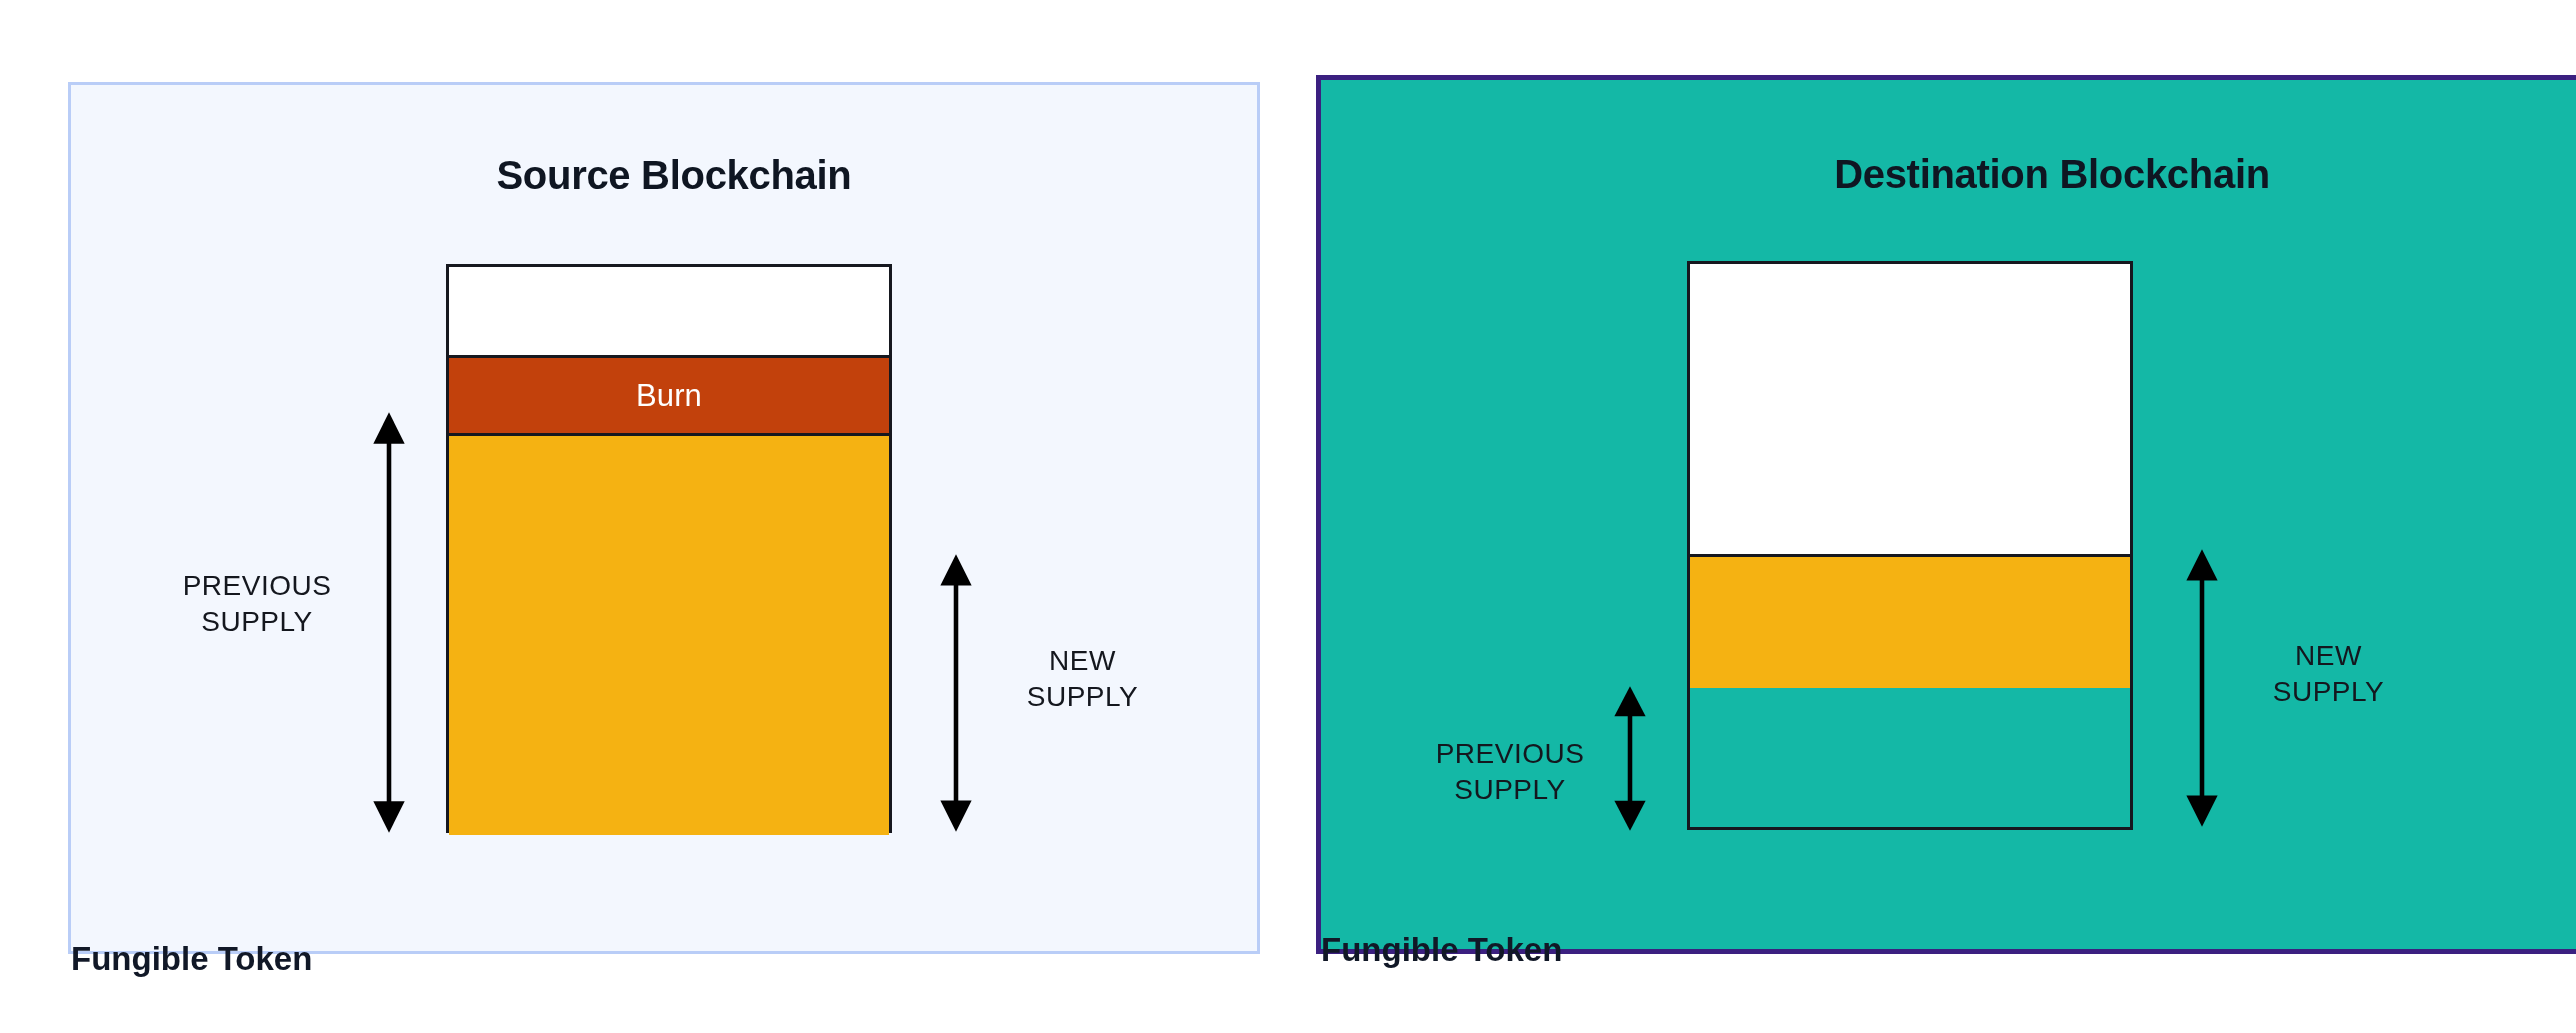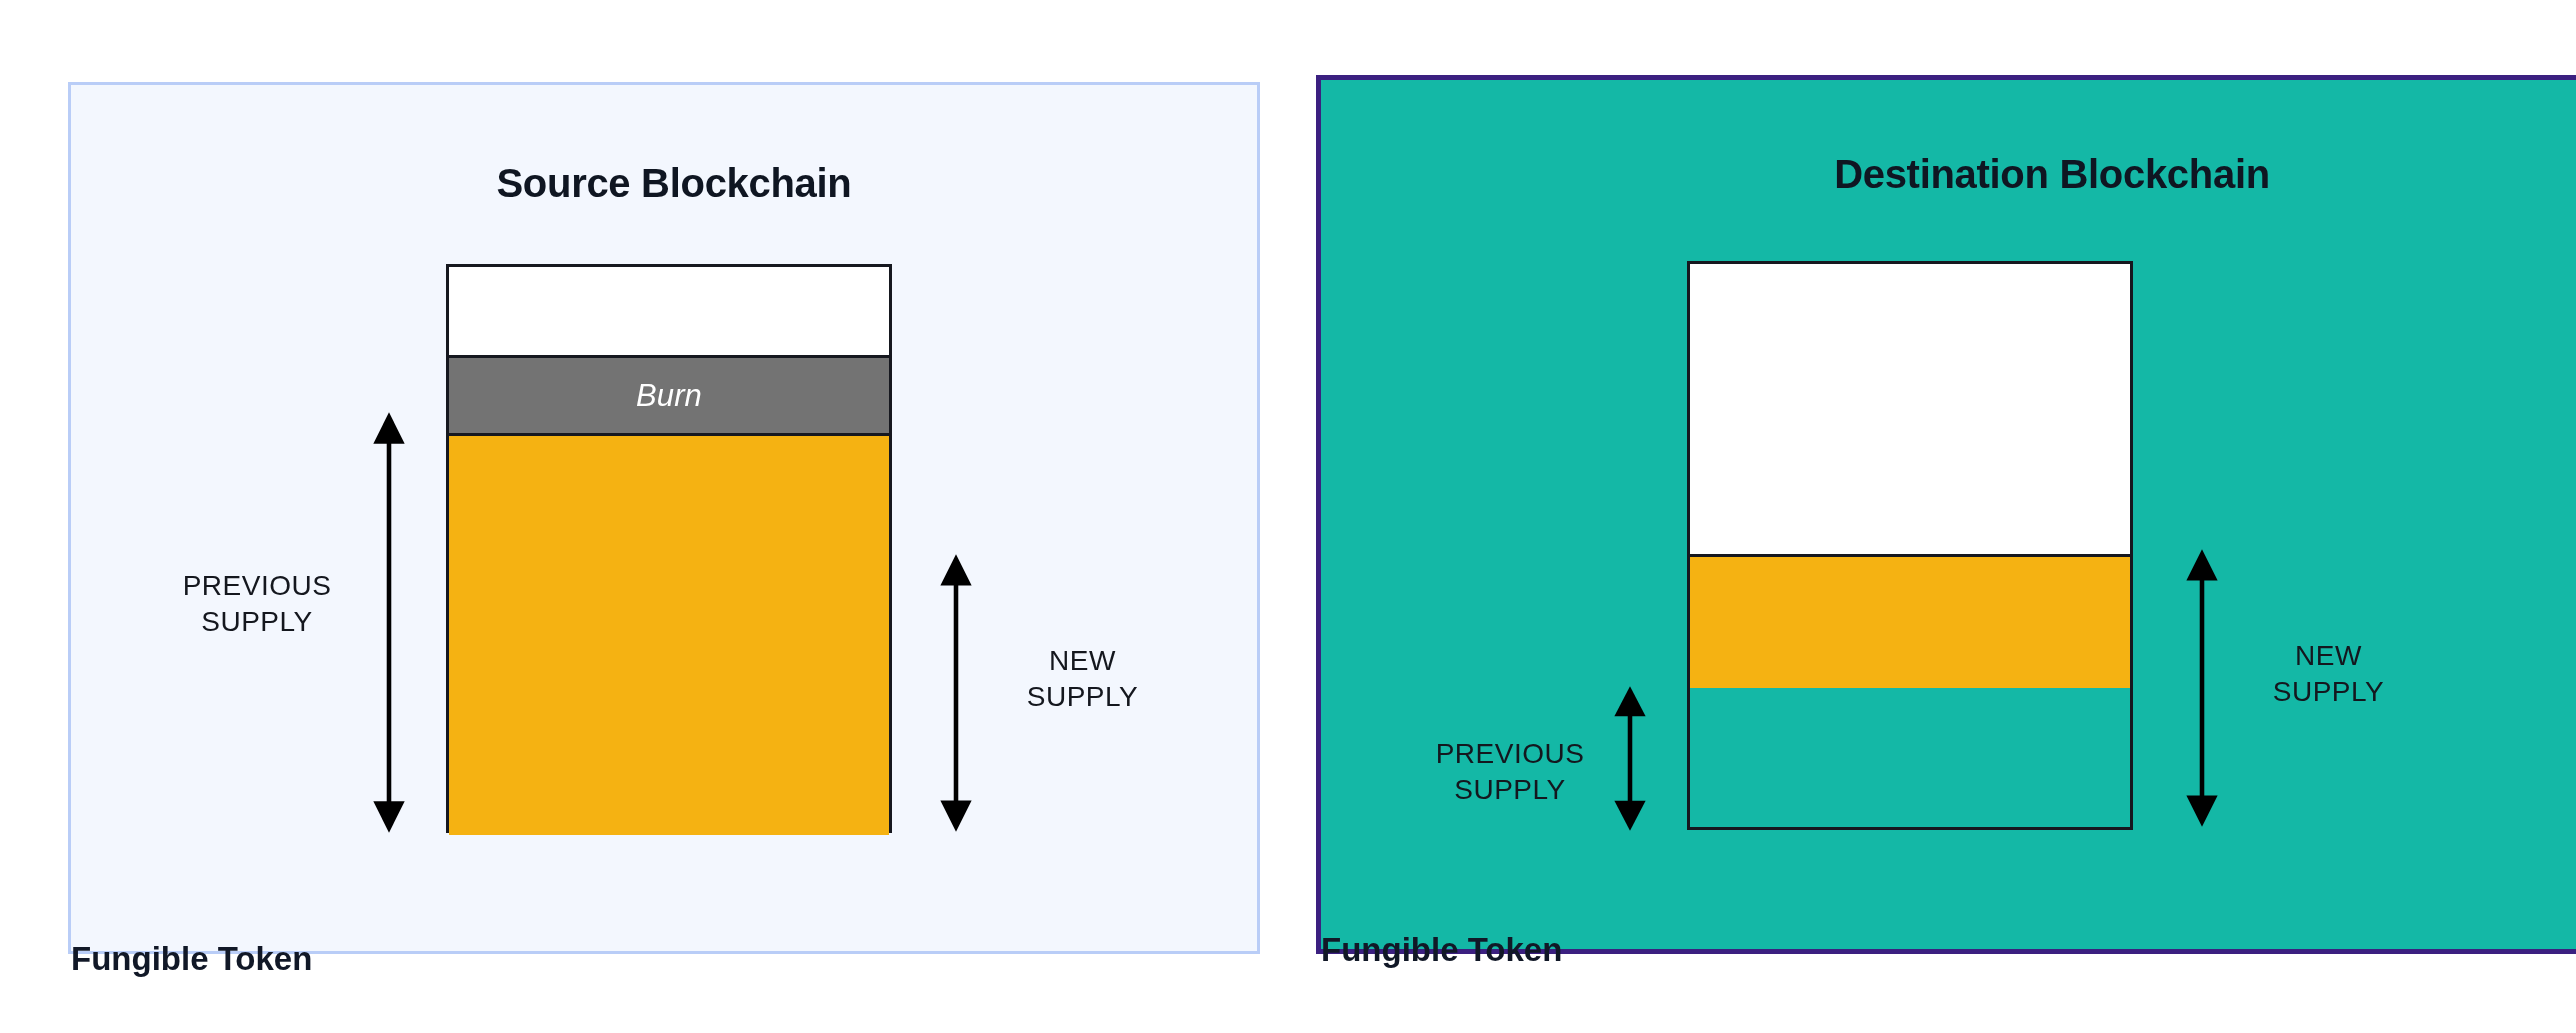--- a/index.html
+++ b/index.html
@@ -47,21 +47,21 @@
     position: absolute;
     left: 0;
     right: 0;
     text-align: center;
     font-size: 40px;
     font-weight: 700;
     color: #0f1622;
     letter-spacing: -0.3px;
     white-space: nowrap;
   }
-  .panel-source .panel-title { top: 76px; margin-left: 20px; }
+  .panel-source .panel-title { top: 68px; margin-left: 20px; }
   .panel-destination .panel-title { top: 72px; }
 
   
   .panel-caption {
     position: absolute;
     left: 0;
     right: 0;
     text-align: left;
     font-size: 33px;
     font-weight: 700;
@@ -94,21 +94,21 @@
 
   .seg {
     position: relative;
     display: flex;
     align-items: center;
     justify-content: center;
     box-sizing: border-box;
     flex: none;
   }
   .seg-empty { background: #ffffff; }
-  .seg-burn  { background: #737373; border-top: 3.3px solid #16181f; font-style: italic; }
+  .seg-burn  { background: #c2410c; border-top: 3.3px solid #16181f; }
   .seg-mint  { background: #21796e; border-top: 3.3px solid #16181f; }
   .seg-base  { background: #f5b212; border-top: 3.3px solid #16181f; }
 
   .seg-label {
     font-size: 31px;
     font-weight: 400;
     color: #ffffff;
     line-height: 1;
     letter-spacing: 0.1px;
   }

